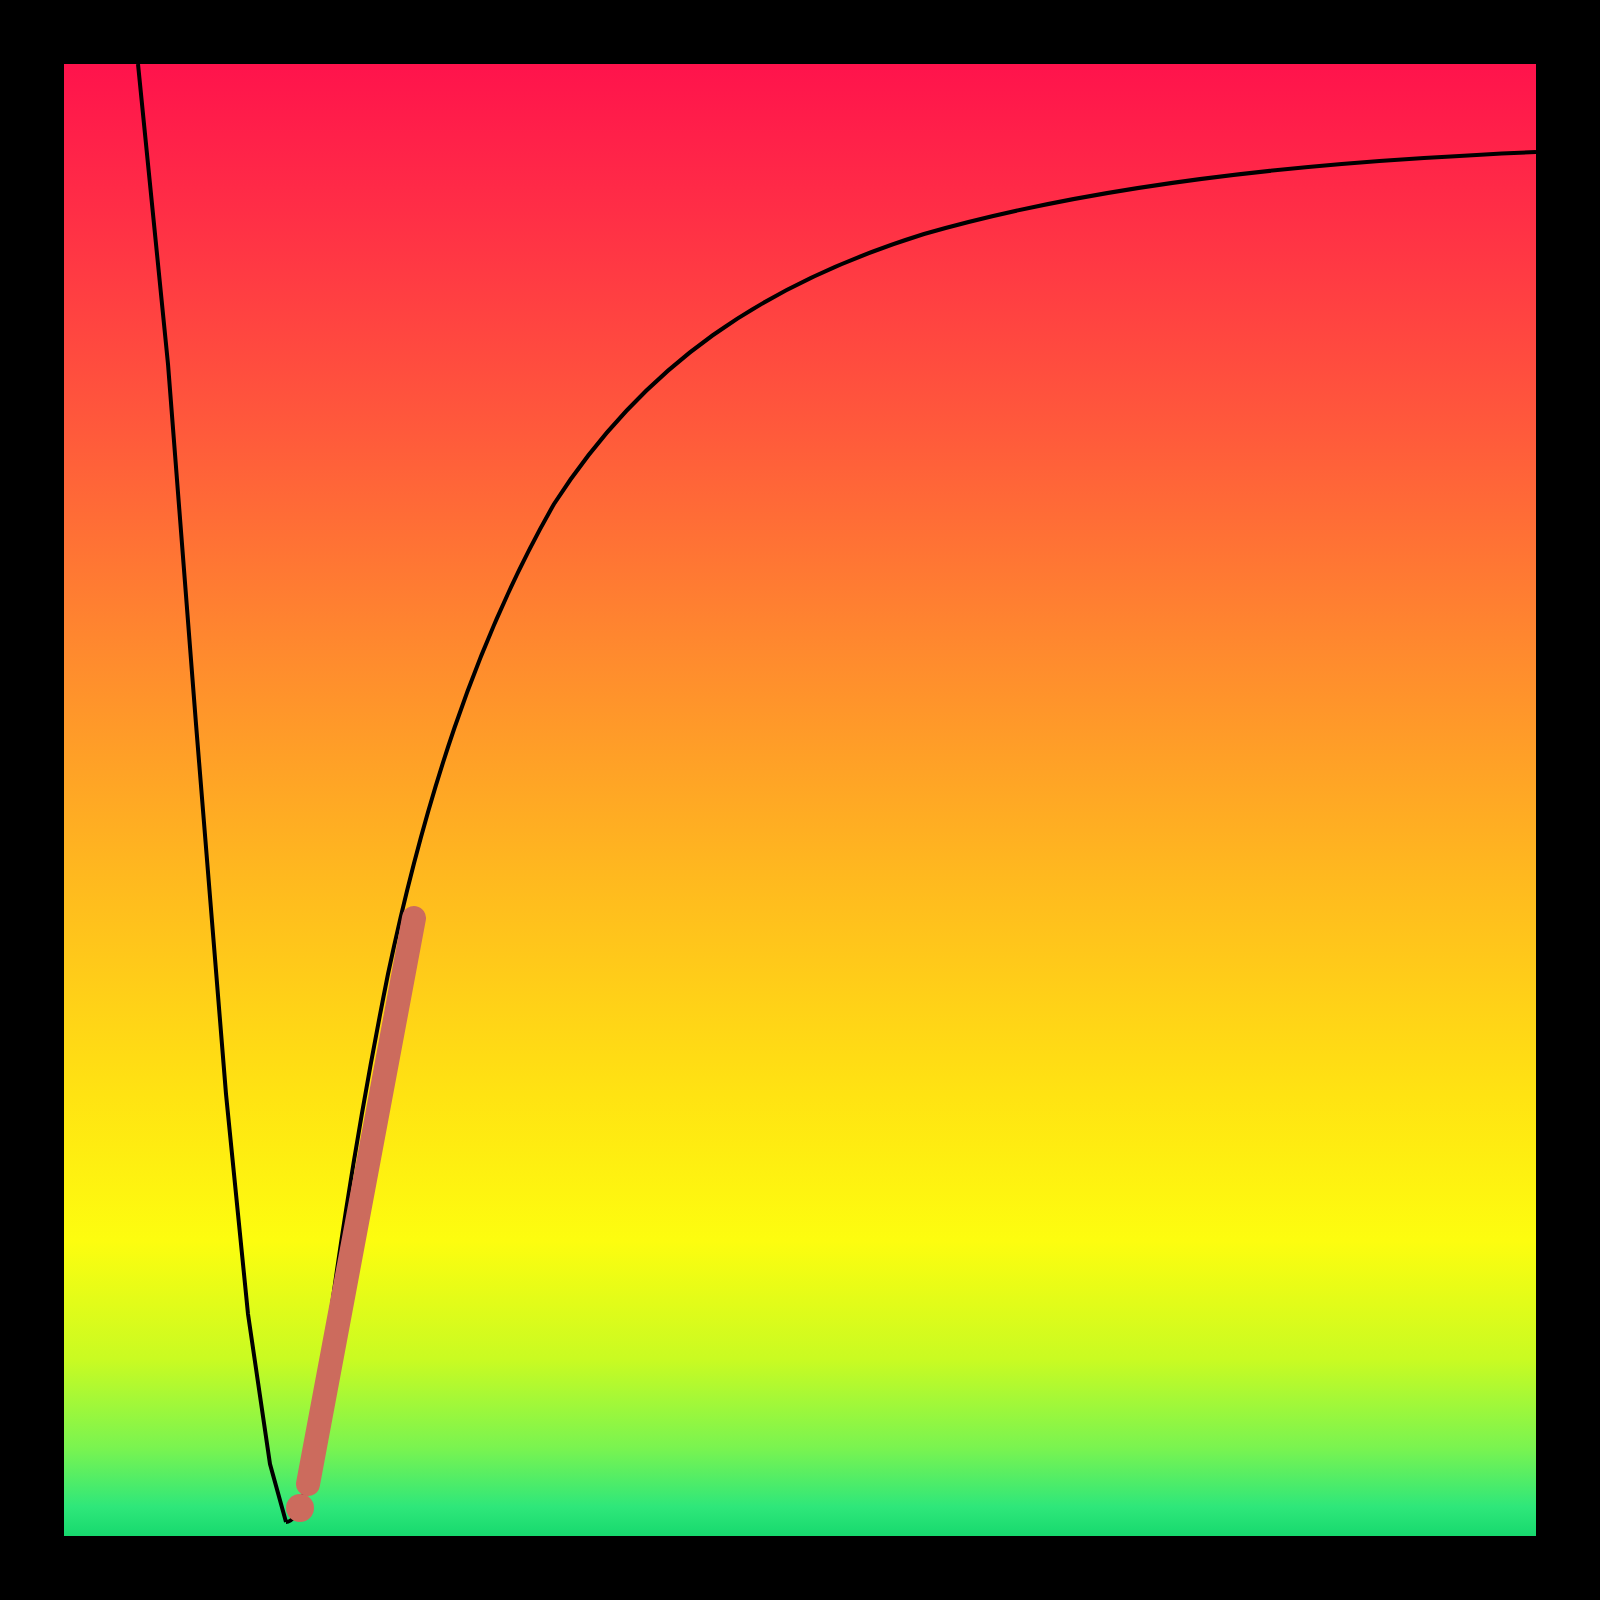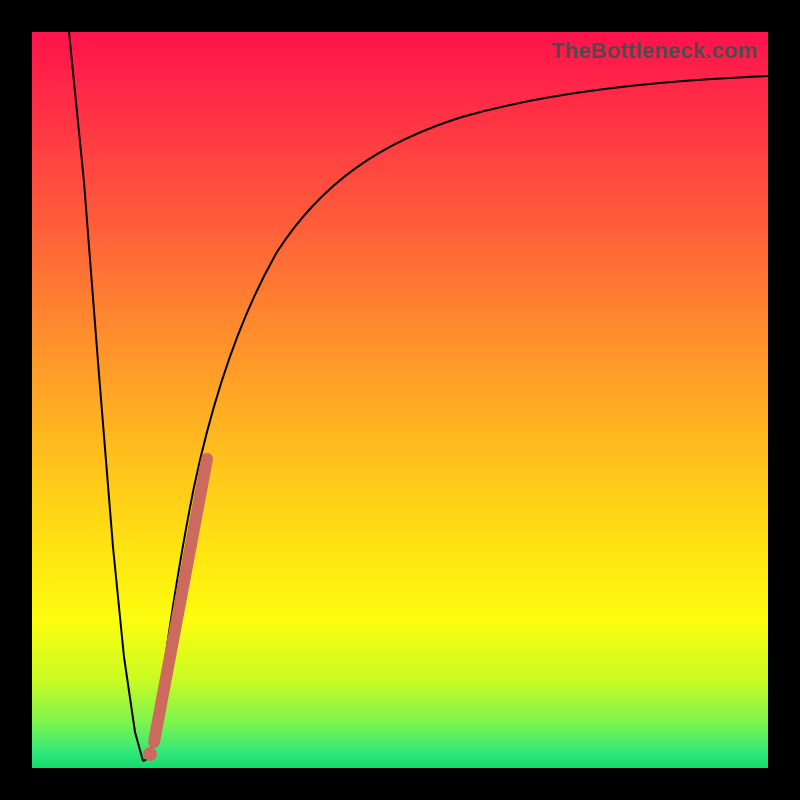--- a/index.html
+++ b/index.html
@@ -71,21 +71,20 @@
   .salmon-dot {
     fill: #cc6b5d;
   }
 </style>
 </head>
 <body>
 
 <div class="frame">
   <div class="plot-area">
 
-    <div class="watermark">TheBottleneck.com</div>
 
     <svg class="curve" viewBox="0 0 736 736" preserveAspectRatio="none">
 
       <path class="black-stroke" d="M 37 0
                L 52 150
                L 66 330
                L 81 515
                L 92 625
                L 103 700
                L 111 729"></path>

